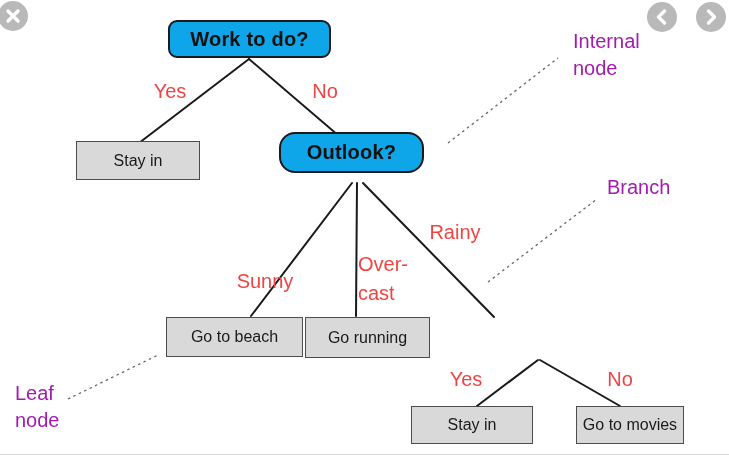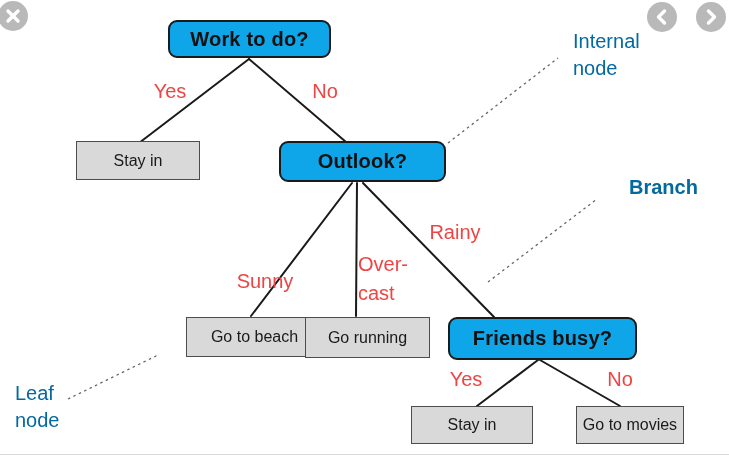--- a/index.html
+++ b/index.html
@@ -47,21 +47,21 @@
     font-size: 20px;
     color: #ef4444;
     text-align: center;
     line-height: 24px;
     white-space: nowrap;
   }
   .blabel.left { text-align: left; }
   .annot {
     position: absolute;
     font-size: 20px;
-    color: #0369a1;
+    color: #a21caf;
     line-height: 27px;
     text-align: left;
     white-space: nowrap;
   }
   .circle-btn {
     position: absolute;
     width: 30px;
     height: 30px;
     border-radius: 50%;
     background: #b9b9b9;
@@ -96,27 +96,26 @@
     <line x1="538" y1="360" x2="477" y2="406" stroke="#1a1a1a" stroke-width="2" stroke-linecap="round"></line>
     <line x1="540" y1="360" x2="620" y2="406" stroke="#1a1a1a" stroke-width="2" stroke-linecap="round"></line>
 
     <line x1="448" y1="143" x2="558" y2="58" stroke="#666666" stroke-width="1.3" stroke-dasharray="2.5 3.5"></line>
     <line x1="488" y1="282" x2="597" y2="199" stroke="#666666" stroke-width="1.3" stroke-dasharray="2.5 3.5"></line>
     <line x1="68" y1="399" x2="158" y2="355" stroke="#666666" stroke-width="1.3" stroke-dasharray="2.5 3.5"></line>
   </svg>
 
   <div class="node" style="left:168px; top:20px; width:163px; height:38px;">Work to do?</div>
 
-  <div class="node" style="left:279px; top:141px; width:167px; height:41px;">Outlook?</div>
+  <div class="node" style="left:279px; top:132px; width:145px; height:41px;border-radius:16px;">Outlook?</div>
 
-  <div class="node" style="left:448px; top:317px; width:189px; height:43px;">Friends busy?</div>
 
   <div class="leaf" style="left:76px; top:141px; width:124px; height:39px;">Stay in</div>
 
-  <div class="leaf" style="left:166px; top:317px; width:137px; height:40px;margin-left:20px;">Go to beach</div>
+  <div class="leaf" style="left:166px; top:317px; width:137px; height:40px;">Go to beach</div>
 
   <div class="leaf" style="left:305px; top:317px; width:125px; height:41px;">Go running</div>
 
   <div class="leaf" style="left:411px; top:406px; width:122px; height:38px;">Stay in</div>
 
   <div class="leaf" style="left:576px; top:406px; width:108px; height:38px;">Go to movies</div>
 
   <div class="blabel" style="left:140px; top:79px; width:60px;">Yes</div>
 
   <div class="blabel" style="left:295px; top:79px; width:60px;">No</div>
@@ -132,21 +131,21 @@
 
   <div class="blabel" style="left:436px; top:367px; width:60px;">Yes</div>
 
   <div class="blabel" style="left:590px; top:367px; width:60px;">No</div>
 
   <div class="annot" style="left:573px; top:28px;">
     <div>Internal</div>
     <div>node</div>
   </div>
 
-  <div class="annot" style="left:629px; top:174px;font-weight:bold;">Branch</div>
+  <div class="annot" style="left:607px; top:174px;">Branch</div>
 
   <div class="annot" style="left:15px; top:380px;">
     <div>Leaf</div>
     <div>node</div>
   </div>
 
   <button class="circle-btn" style="left:-2px; top:1px;">
     <span>
       <svg width="30" height="30" viewBox="0 0 30 30">
         <line x1="10" y1="10" x2="20" y2="20" stroke="#ffffff" stroke-width="3.4" stroke-linecap="round"></line>

